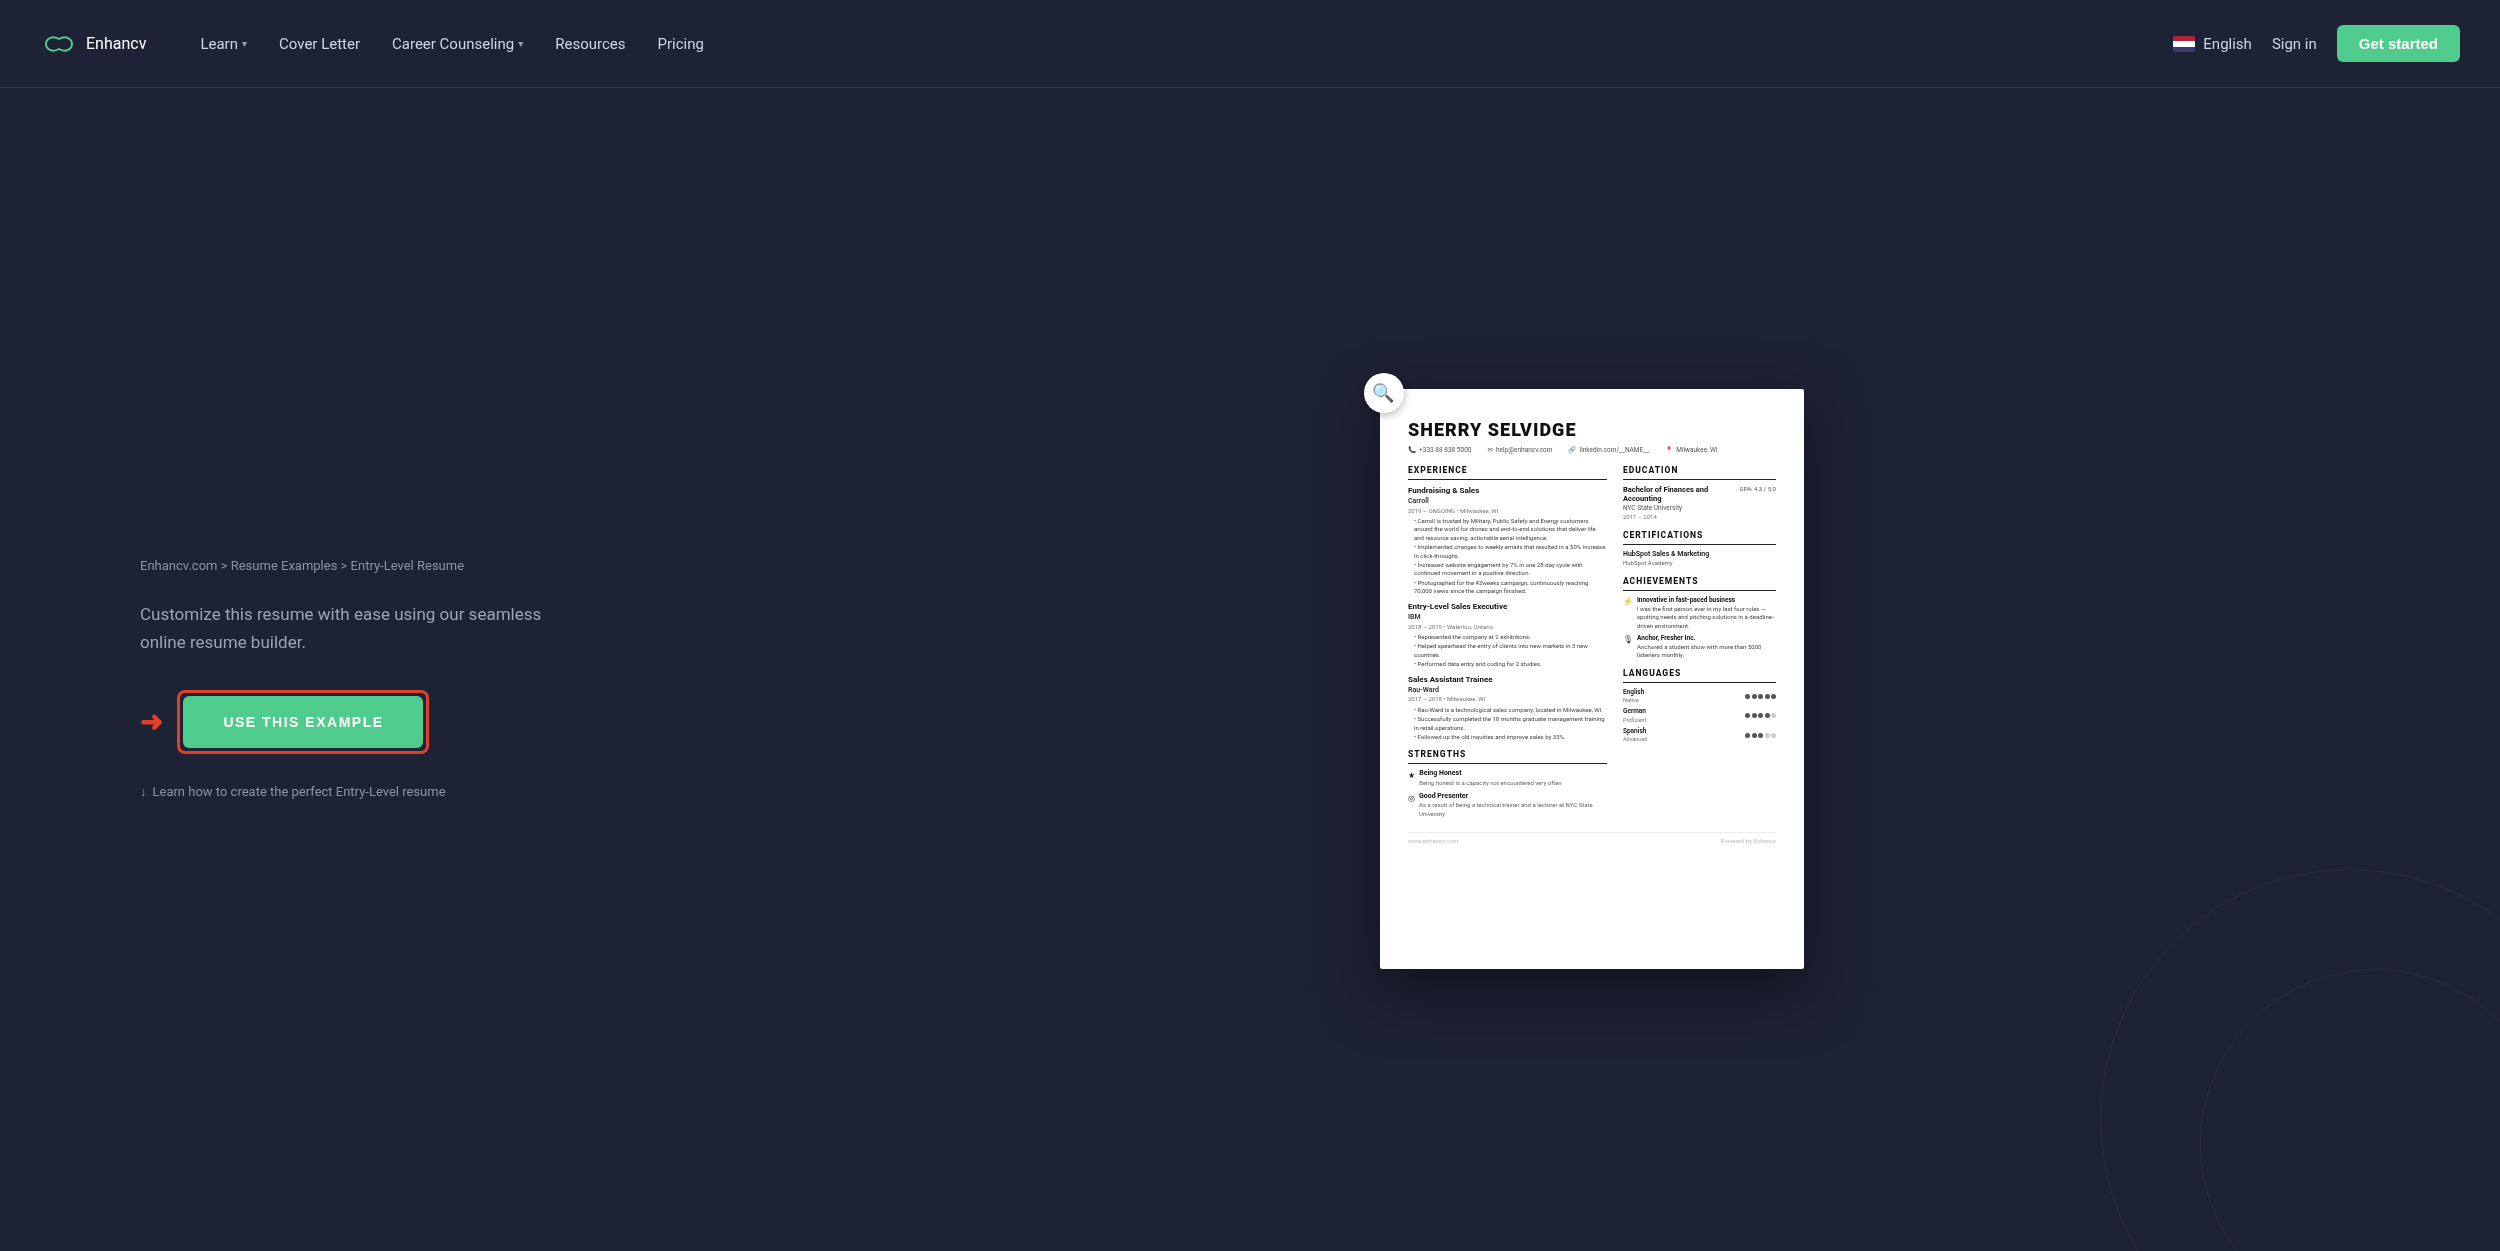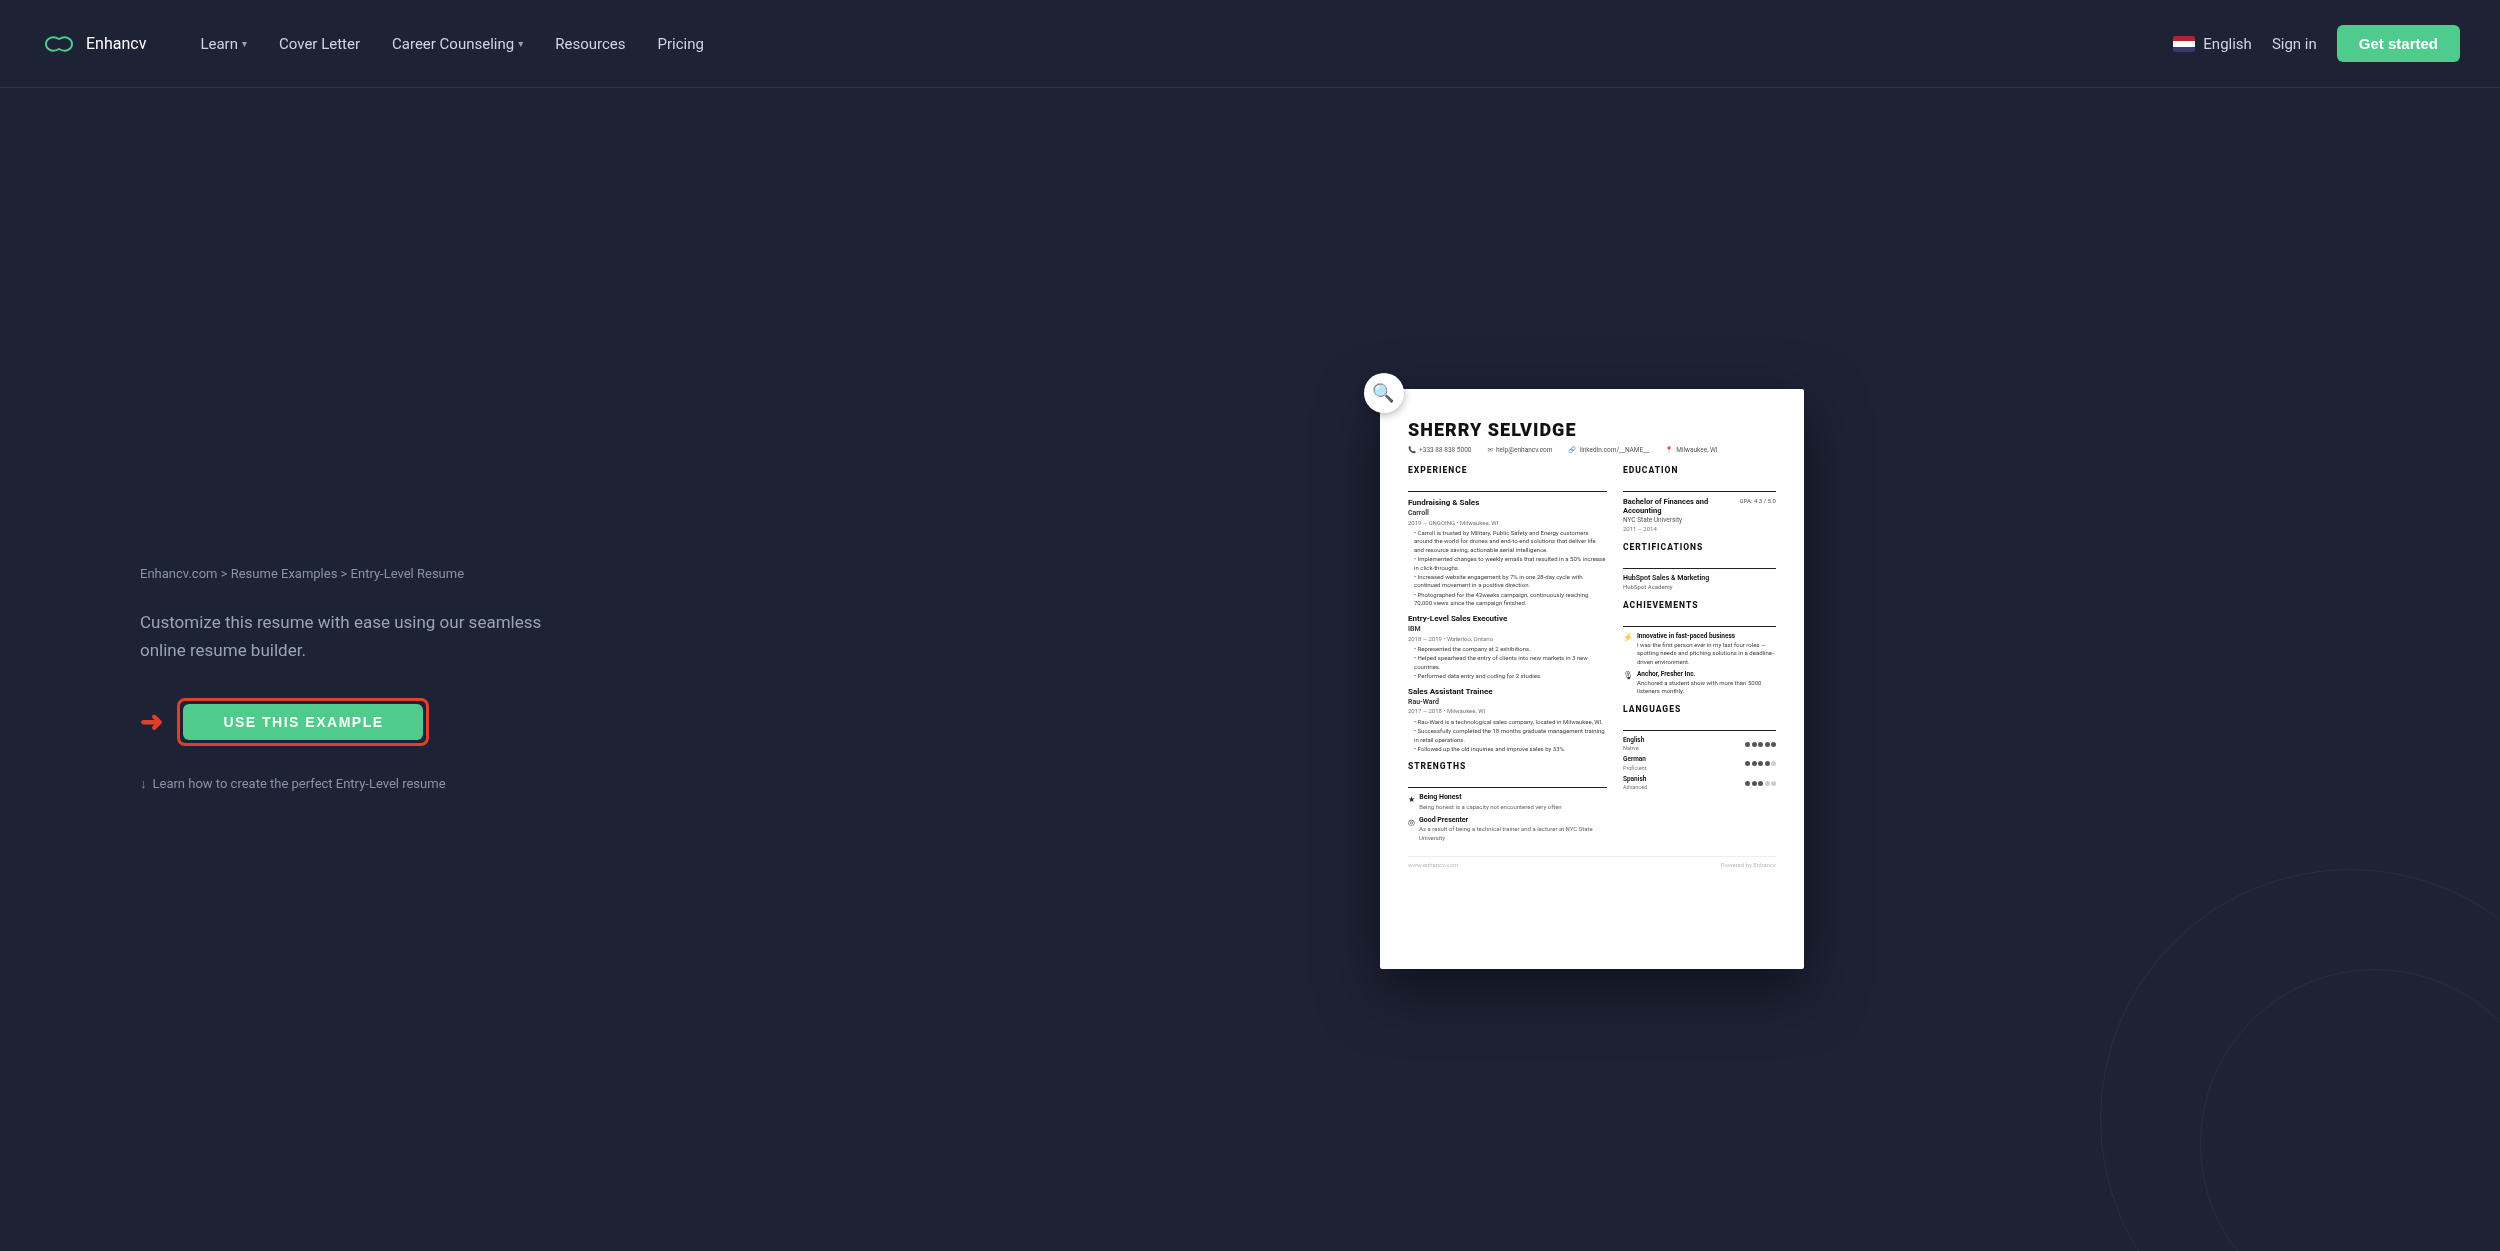--- a/index.html
+++ b/index.html
@@ -143,21 +143,21 @@
       position: absolute;
       inset: -6px;
       border: 3px solid #e0402a;
       border-radius: 8px;
       pointer-events: none;
     }
     .use-example-btn {
       background-color: #4ecb8d;
       color: #fff;
       border: none;
-      padding: 10px 36px;
+      padding: 18px 36px;
       border-radius: 6px;
       font-size: 14px;
       font-weight: 700;
       letter-spacing: 1.5px;
       cursor: pointer;
       text-transform: uppercase;
       min-width: 240px;
     }
 
     .learn-link {
@@ -237,21 +237,21 @@
     .resume-left-col { flex: 1.3; }
     .resume-right-col { flex: 1; }
 
     .resume-section-title {
       font-size: 8.5px;
       font-weight: 800;
       letter-spacing: 1px;
       color: #111;
       text-transform: uppercase;
       border-bottom: 1.5px solid #222;
-      padding-bottom: 14px;
+      padding-bottom: 2px;
       margin-bottom: 5px;
       margin-top: 8px;
     }
     .resume-section-title:first-child { margin-top: 0; }
 
     .resume-job-title {
       font-size: 8px;
       font-weight: 700;
       color: #111;
       margin-bottom: 1px;

